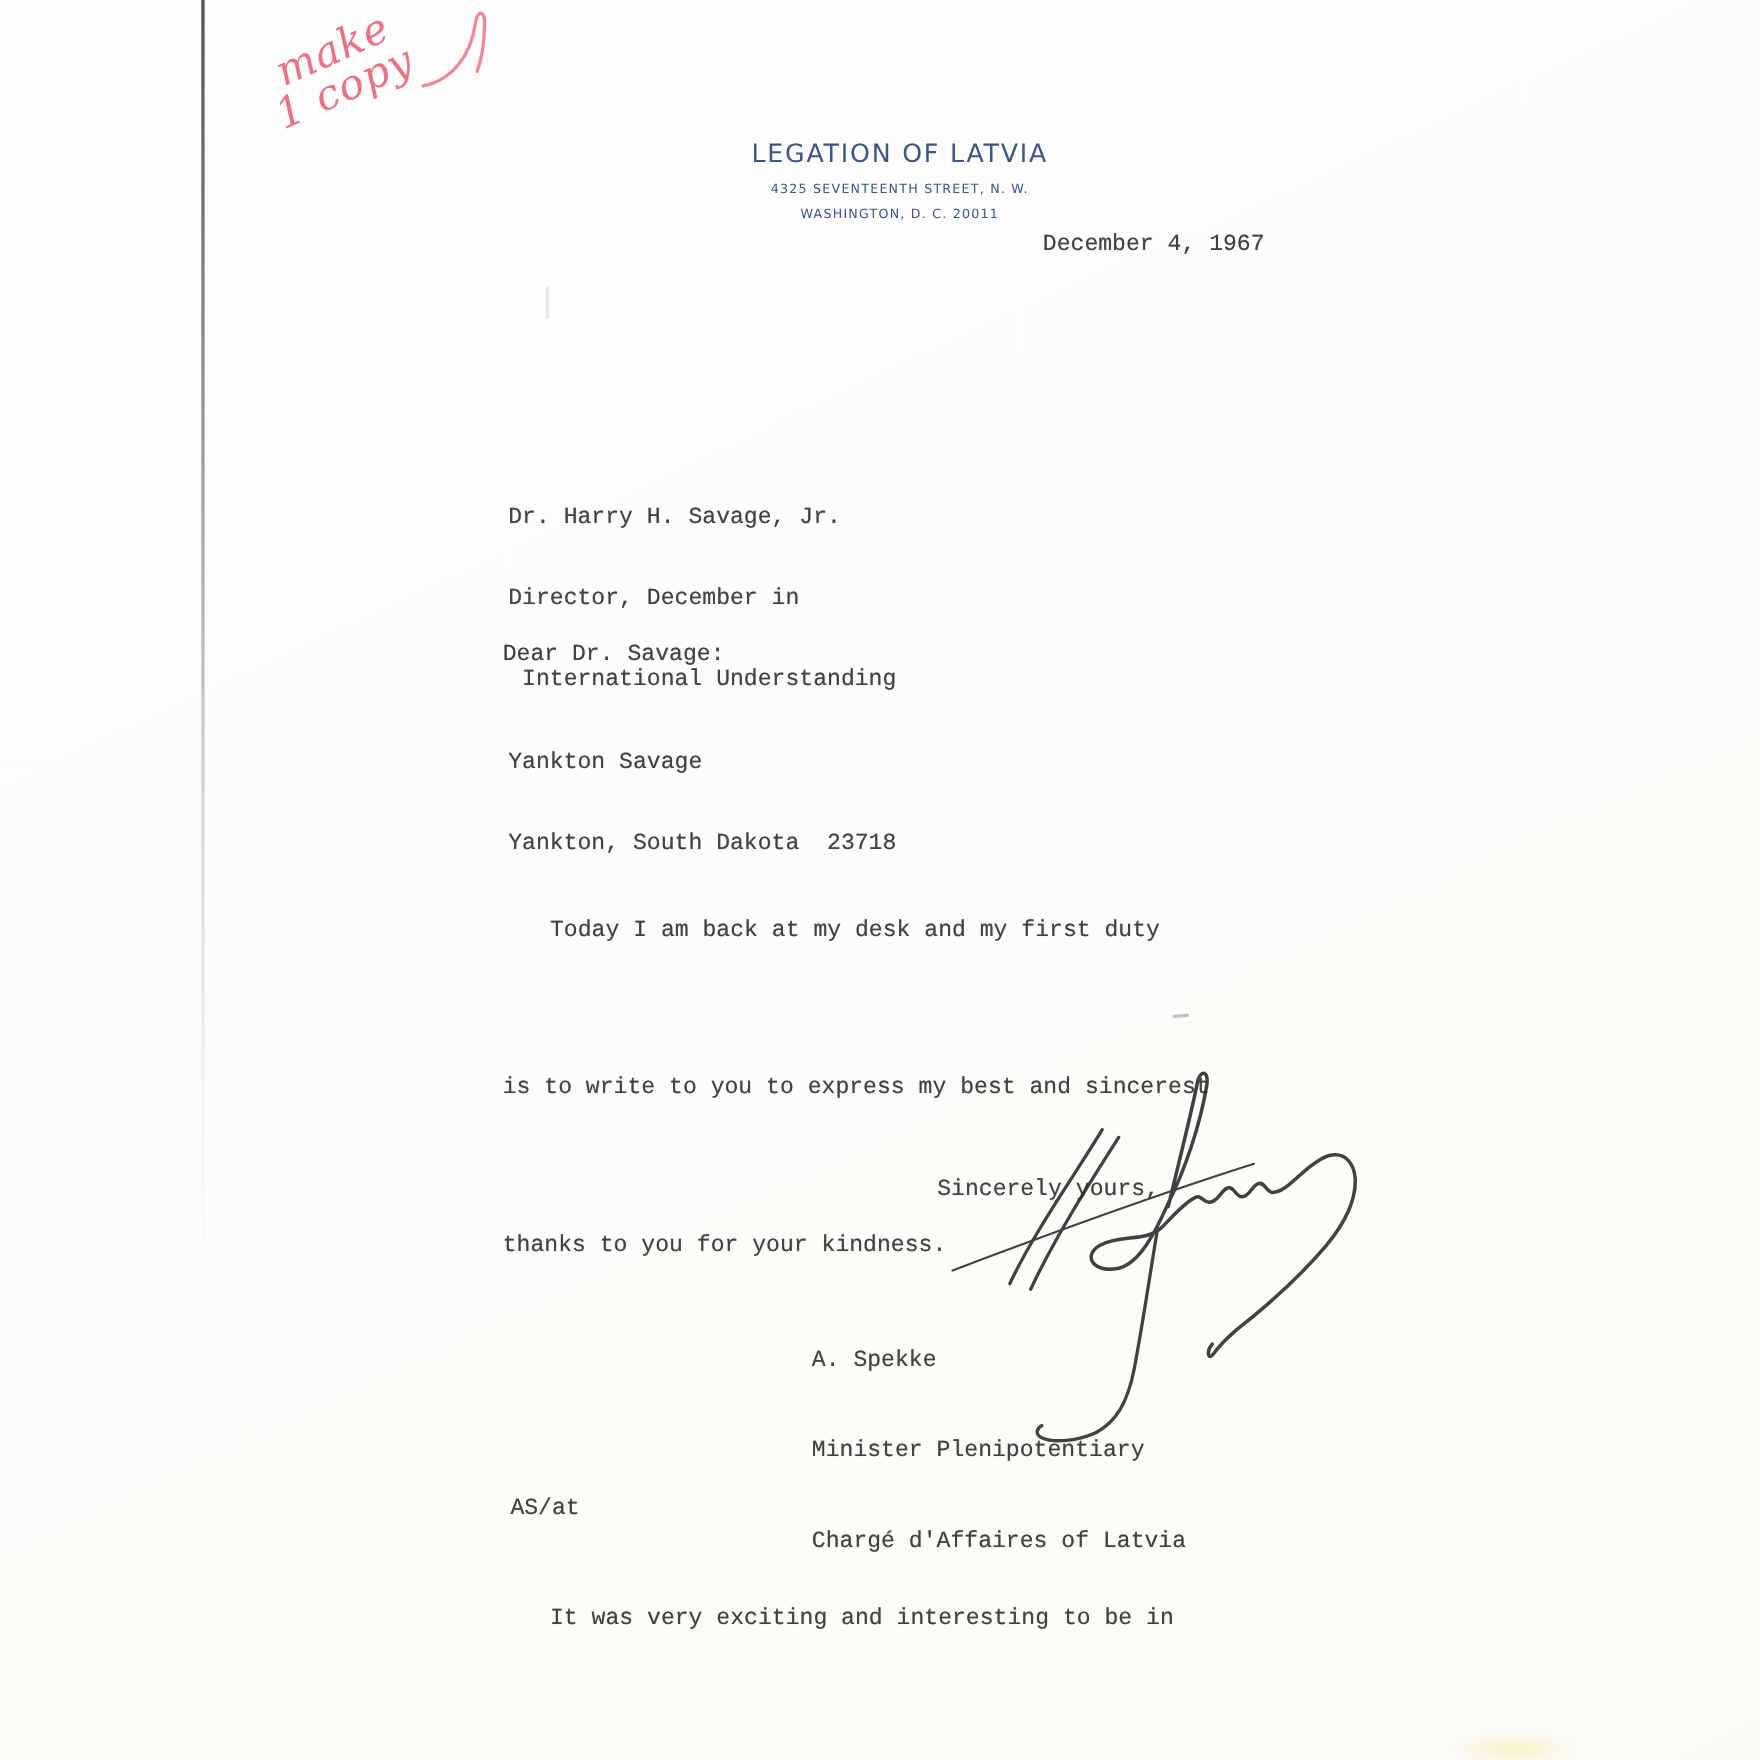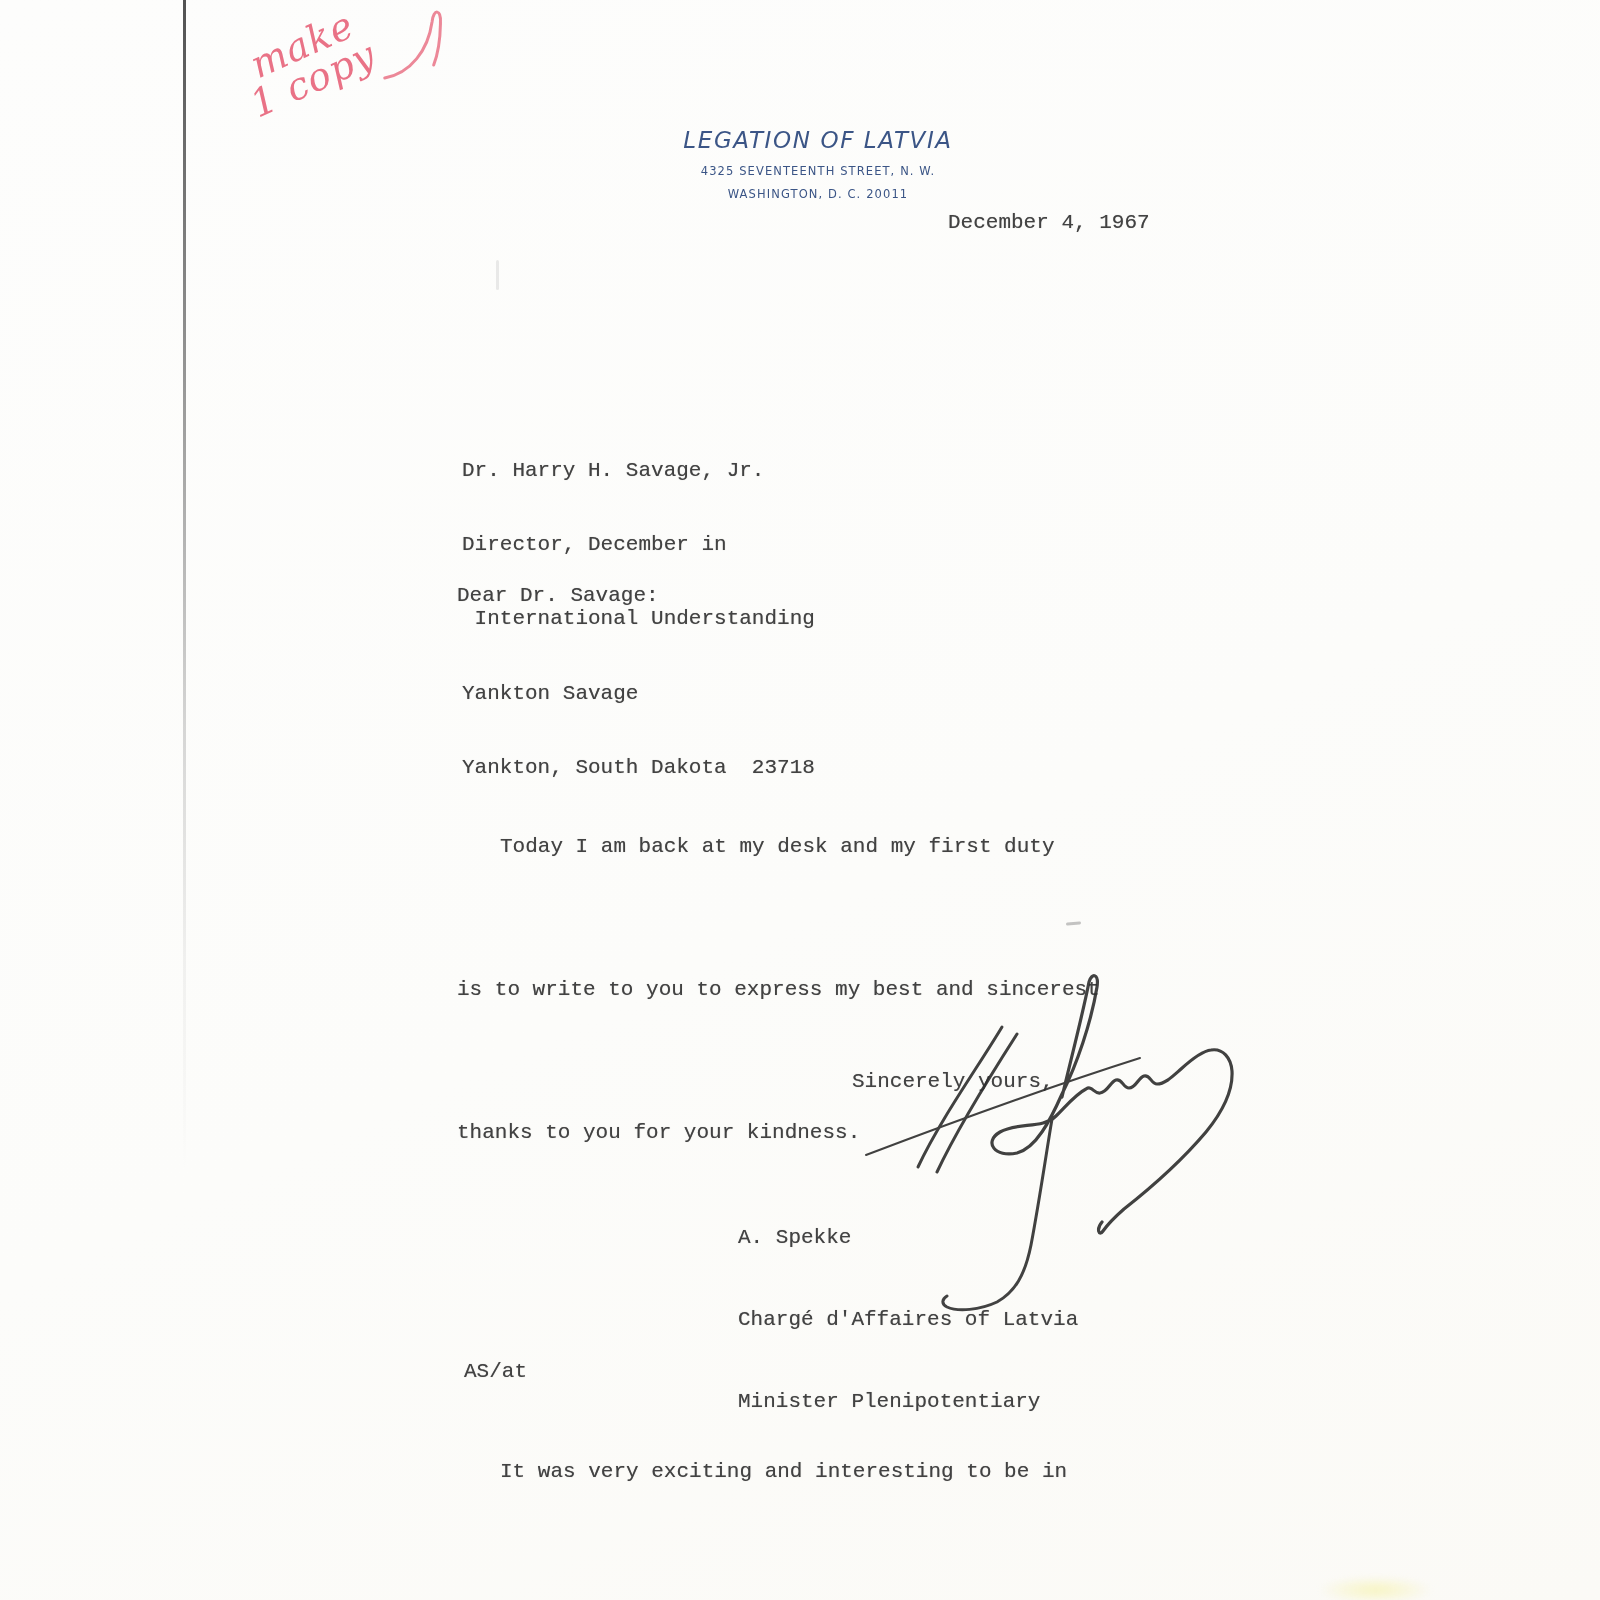--- a/index.html
+++ b/index.html
@@ -28,21 +28,20 @@
       rgba(220,220,220,0) 100%);
   }
   .letterhead {
     left: 468px; top: 127px; width: 700px;
     text-align: center;
     font-family: "DejaVu Sans", sans-serif;
   }
   .letterhead .org {
     font-size: 23px; letter-spacing: 1.6px; font-weight: normal;
     margin-bottom: 7px;
-    font-style: italic;
   }
   .letterhead .addr {
     font-size: 11.5px; letter-spacing: 1.1px; line-height: 23px;
   }
   .annotation {
     left: 230px; top: 55px;
     transform: rotate(-24deg);
     transform-origin: left top;
     font-family: "DejaVu Serif", serif;
     font-style: italic;
@@ -163,21 +162,21 @@
       <path stroke-width="3" d="M 212 184
         C 206 220, 199 268, 191 310
         C 185 340, 175 357, 157 367
         C 140 375, 118 377, 107 372
         C 101 369, 102 364, 107 361"></path>
     </g>
   </svg>
 
   <div class="abs tw sig-names">
     <div>A. Spekke</div>
+    <div>Minister Plenipotentiary</div>
     <div>Chargé d'Affaires of Latvia</div>
-    <div>Minister Plenipotentiary</div>
   </div>
 
   <div class="abs tw reference">AS/at</div>
 
   <div class="abs smudge-yellow"></div>
 
 </div>
 
 </body></html>

